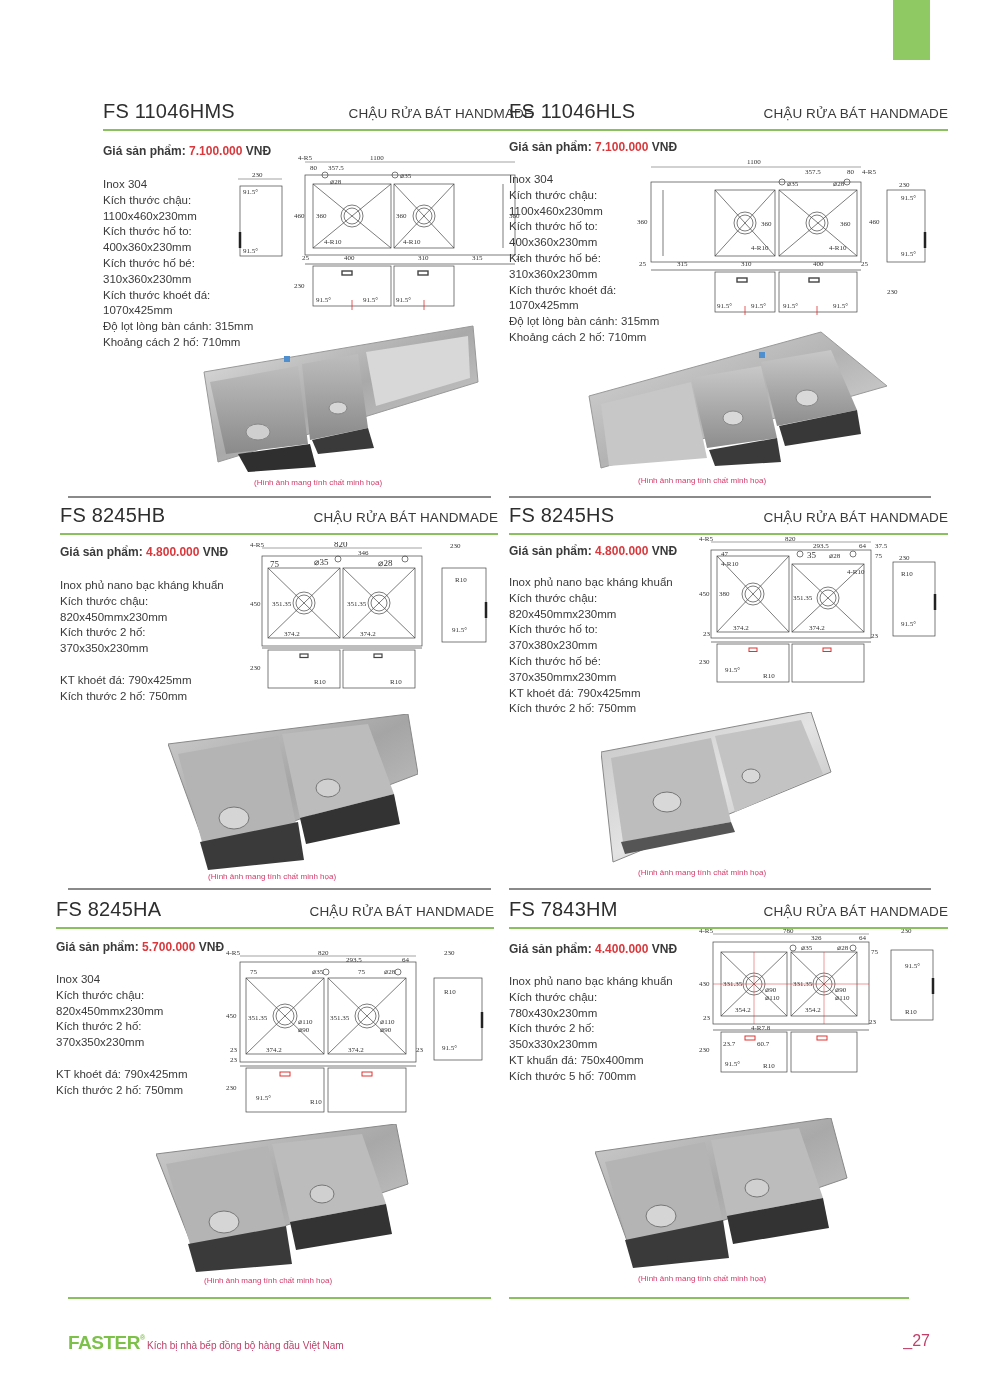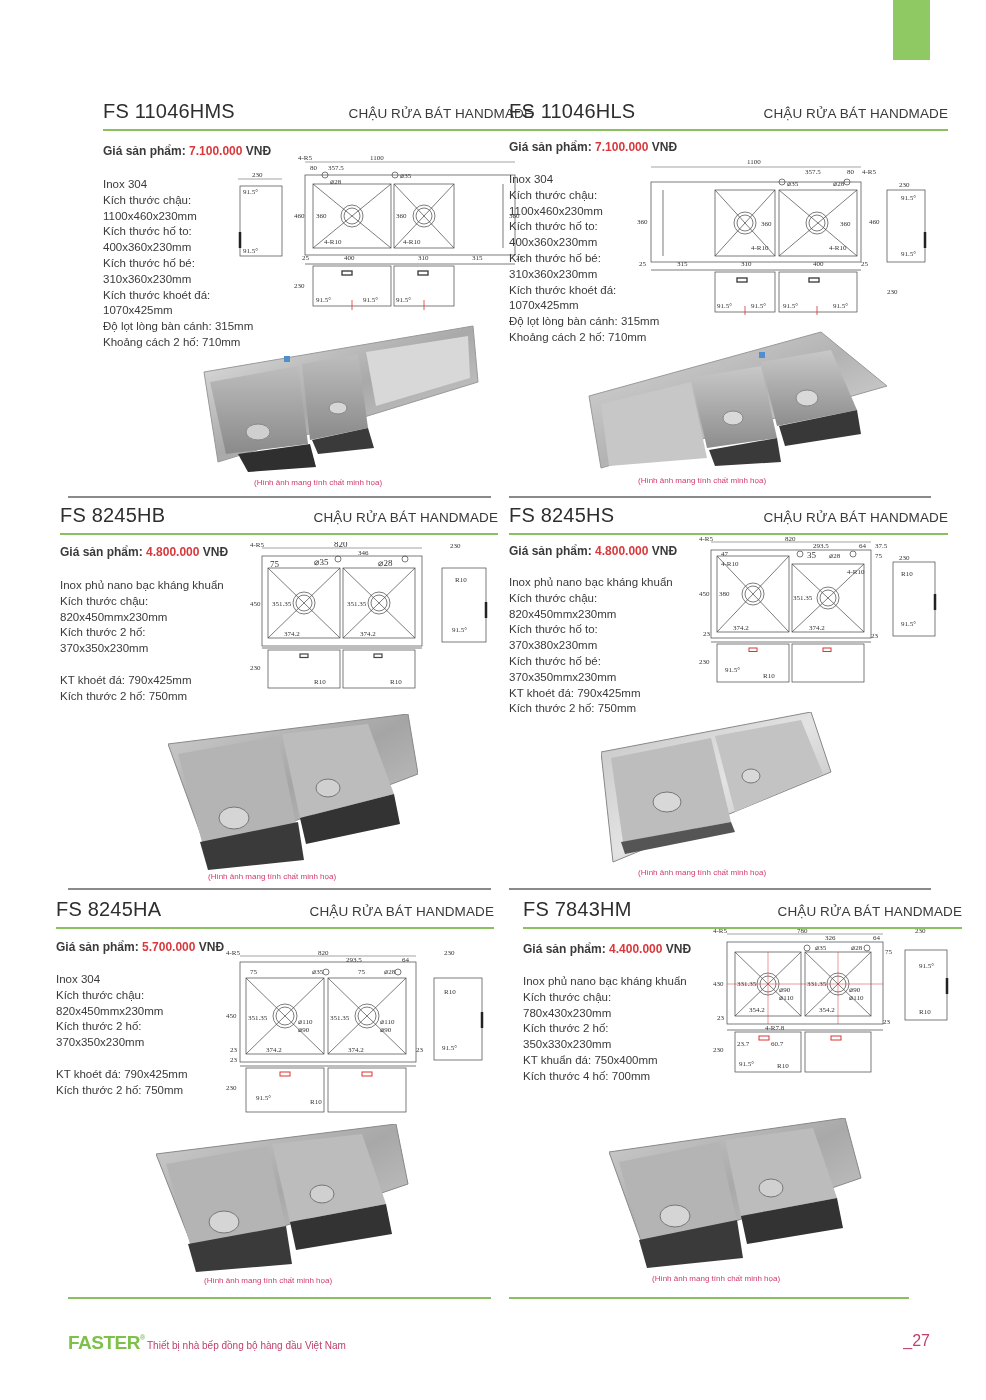--- a/index.html
+++ b/index.html
@@ -519,37 +519,37 @@
       <polygon points="116,20 206,10 230,80 134,98" fill="#bcbcbc"></polygon>
       <polygon points="32,120 130,102 136,140 40,148" fill="#3a3a3a"></polygon>
       <polygon points="134,98 230,80 236,110 140,126" fill="#333"></polygon>
       <ellipse cx="68" cy="98" rx="15" ry="11" fill="#d5d5d5" stroke="#777"></ellipse>
       <ellipse cx="166" cy="70" rx="12" ry="9" fill="#d0d0d0" stroke="#777"></ellipse>
     </svg>
   </div>
   <div class="caption" style="left:148px; top:378px;">(Hình ảnh mang tính chất minh họa)</div>
 </section>
 
-<section class="product" style="left:523px; top:898px;">
+<section class="product" style="left:509px; top:898px;">
   <div class="p-head">
     <span class="p-model">FS 7843HM</span>
     <span class="p-cat" style="right:-9px;">CHẬU RỬA BÁT HANDMADE</span>
     <div class="p-rule" style="right:-9px;"></div>
   </div>
   <div class="p-price" style="left:0; top:44px;">
     <span>Giá sản phẩm: </span><span class="val">4.400.000</span><span> VNĐ</span>
   </div>
   <div class="p-specs" style="left:0; top:76px;">
     <div>Inox phủ nano bạc kháng khuẩn</div>
     <div>Kích thước chậu:</div>
     <div>780x430x230mm</div>
     <div>Kích thước 2 hố:</div>
     <div>350x330x230mm</div>
     <div>KT khuẩn đá: 750x400mm</div>
-    <div>Kích thước 4 hố: 700mm</div>
+    <div>Kích thước 5 hố: 700mm</div>
   </div>
   <div class="drawing" style="left:190px; top:30px;">
     <svg width="240" height="150" viewBox="0 0 240 150" font-family="Liberation Serif, serif" font-size="7" fill="#333">
       <g stroke="#444" fill="none" stroke-width="0.7">
         <rect x="14" y="14" width="156" height="82"></rect>
         <rect x="22" y="24" width="66" height="64"></rect>
         <rect x="92" y="24" width="66" height="64"></rect>
         <line x1="22" y1="24" x2="88" y2="88"></line>
           <line x1="88" y1="24" x2="22" y2="88"></line>
         <line x1="92" y1="24" x2="158" y2="88"></line>
@@ -621,14 +621,14 @@
       <ellipse cx="162" cy="70" rx="12" ry="9" fill="#d0d0d0" stroke="#777"></ellipse>
     </svg>
   </div>
   <div class="caption" style="left:129px; top:376px;">(Hình ảnh mang tính chất minh họa)</div>
 </section>
 
 <div class="sep-green" style="left:68px; top:1297px; width:423px;"></div>
 <div class="sep-green" style="left:509px; top:1297px; width:400px;"></div>
 
 <div class="footer-logo"><span>FASTER</span><sup>®</sup></div>
-<div class="footer-tag">Thiết bị nhà bếp đồng bộ hàng đầu Việt Nam</div>
+<div class="footer-tag">Kích bị nhà bếp đồng bộ hàng đầu Việt Nam</div>
 <div class="page-num">_27</div>
 
 </body></html>

